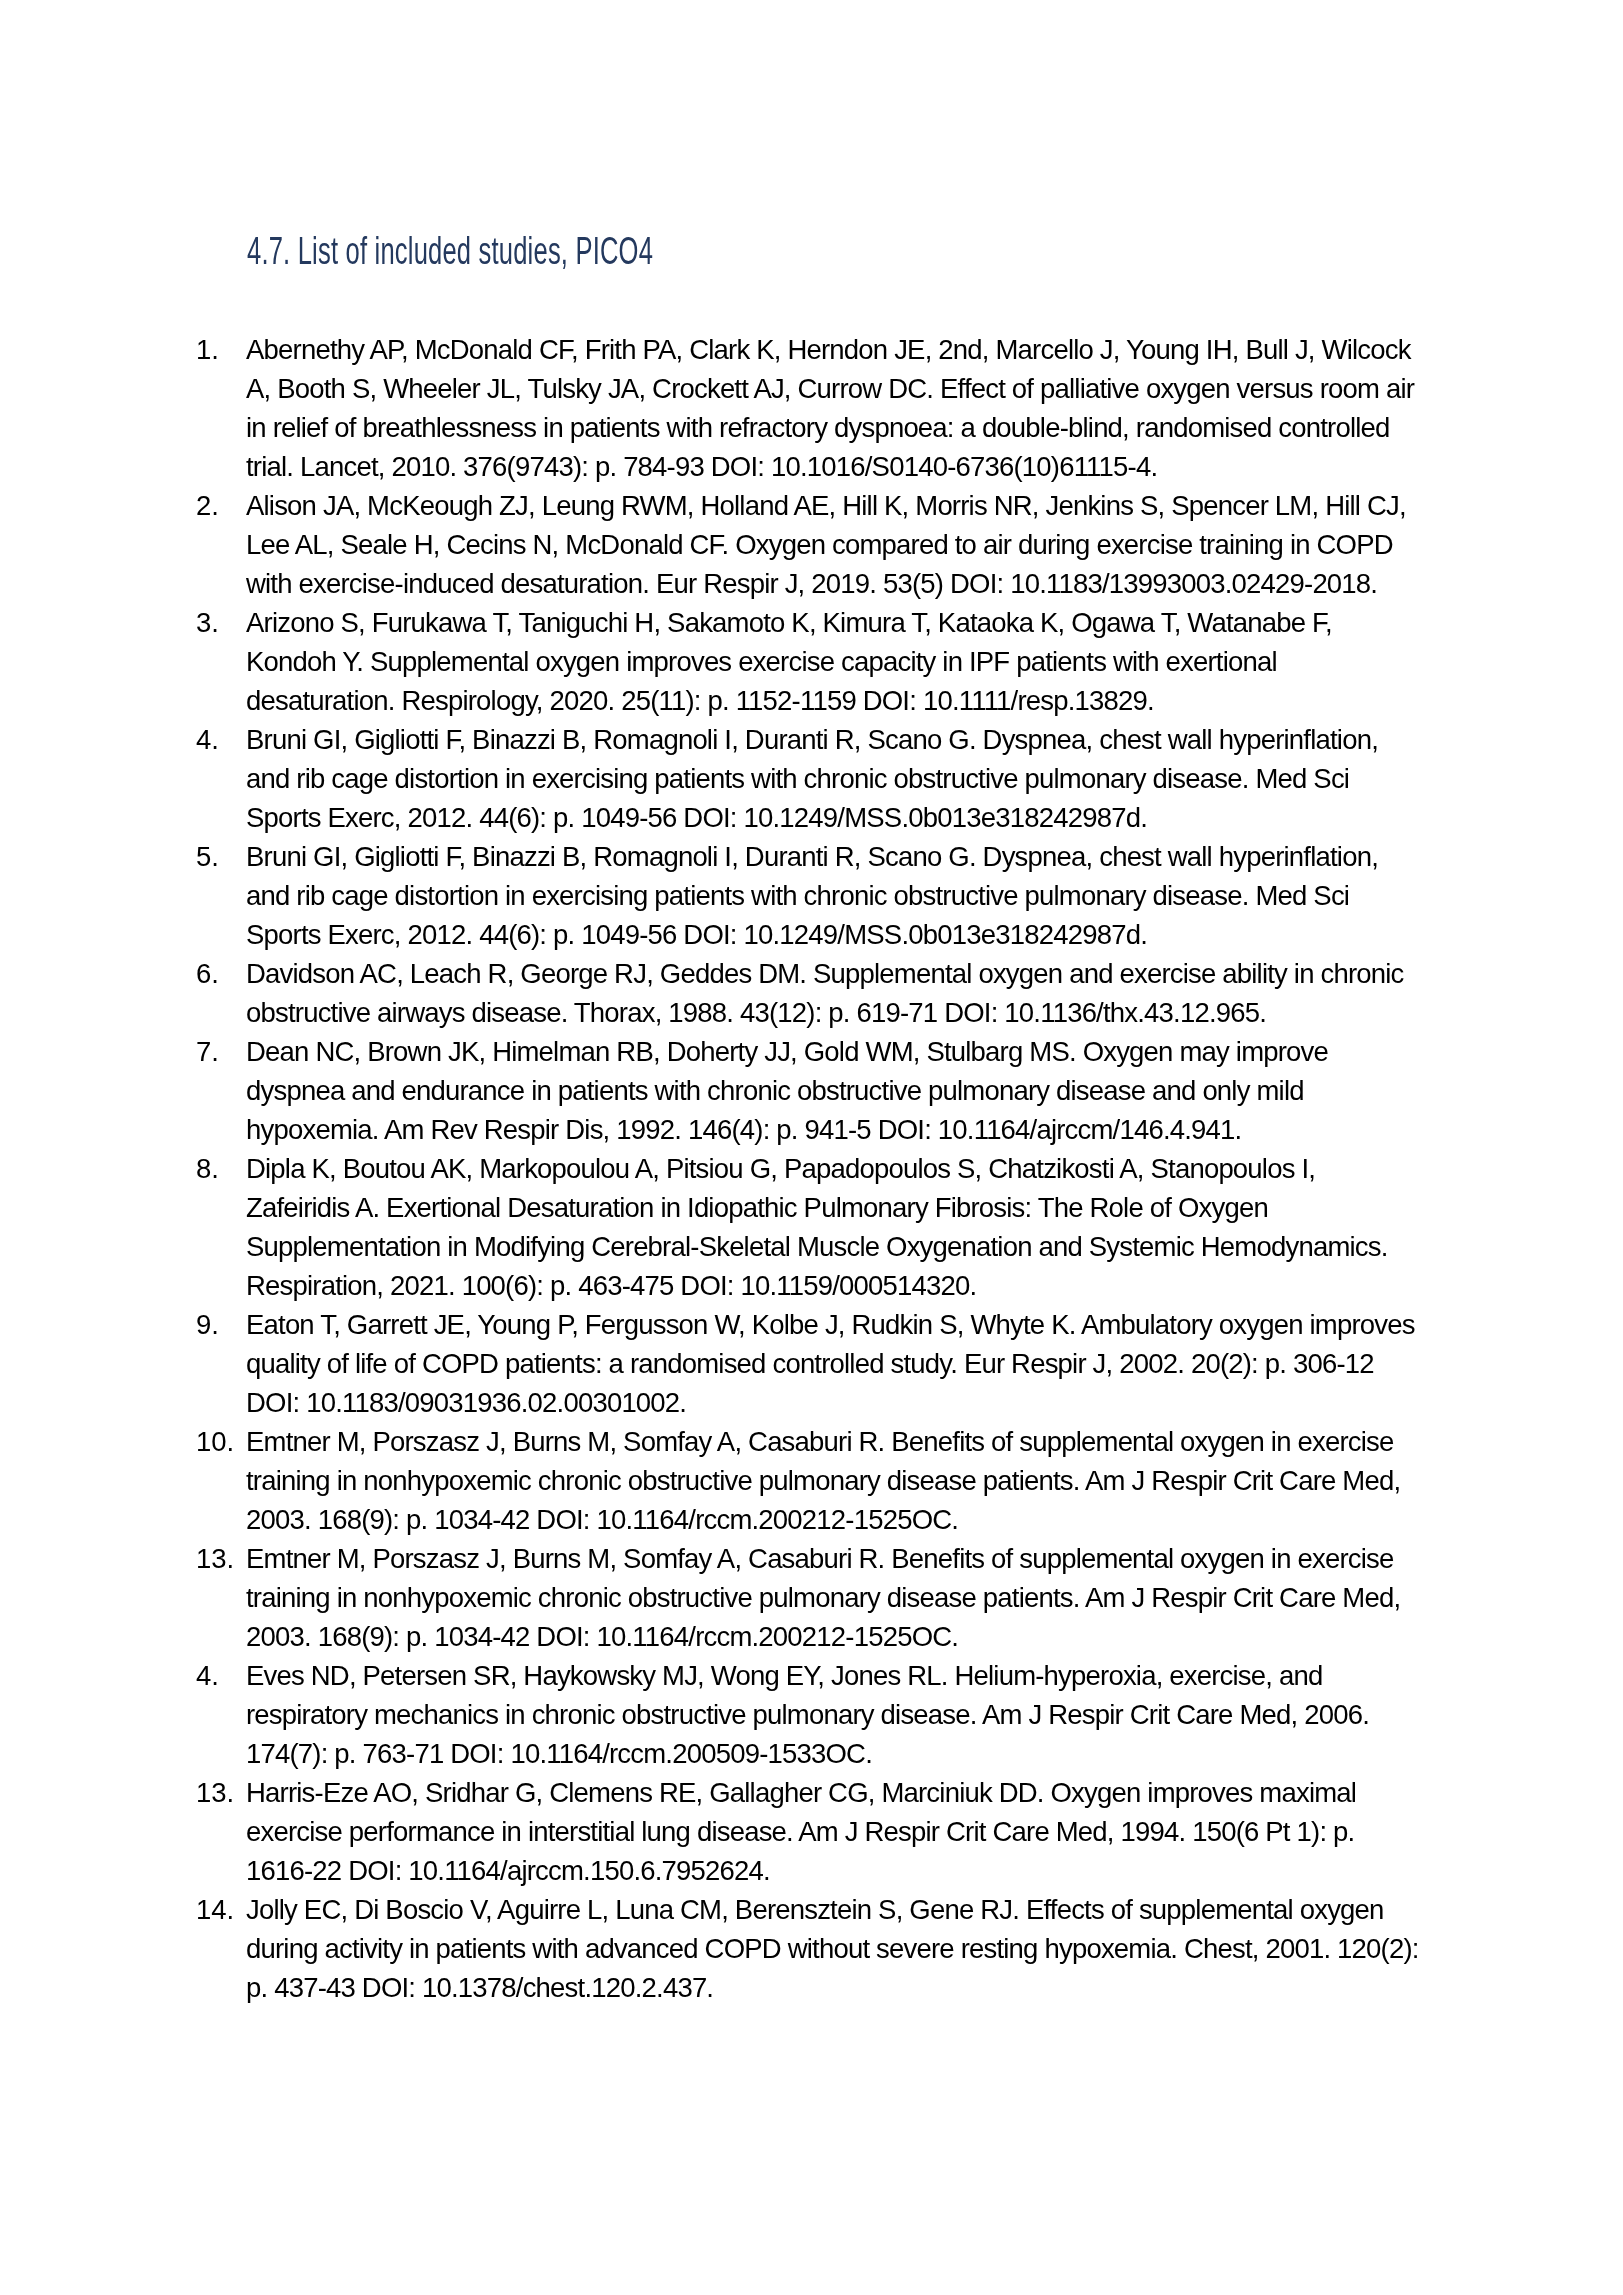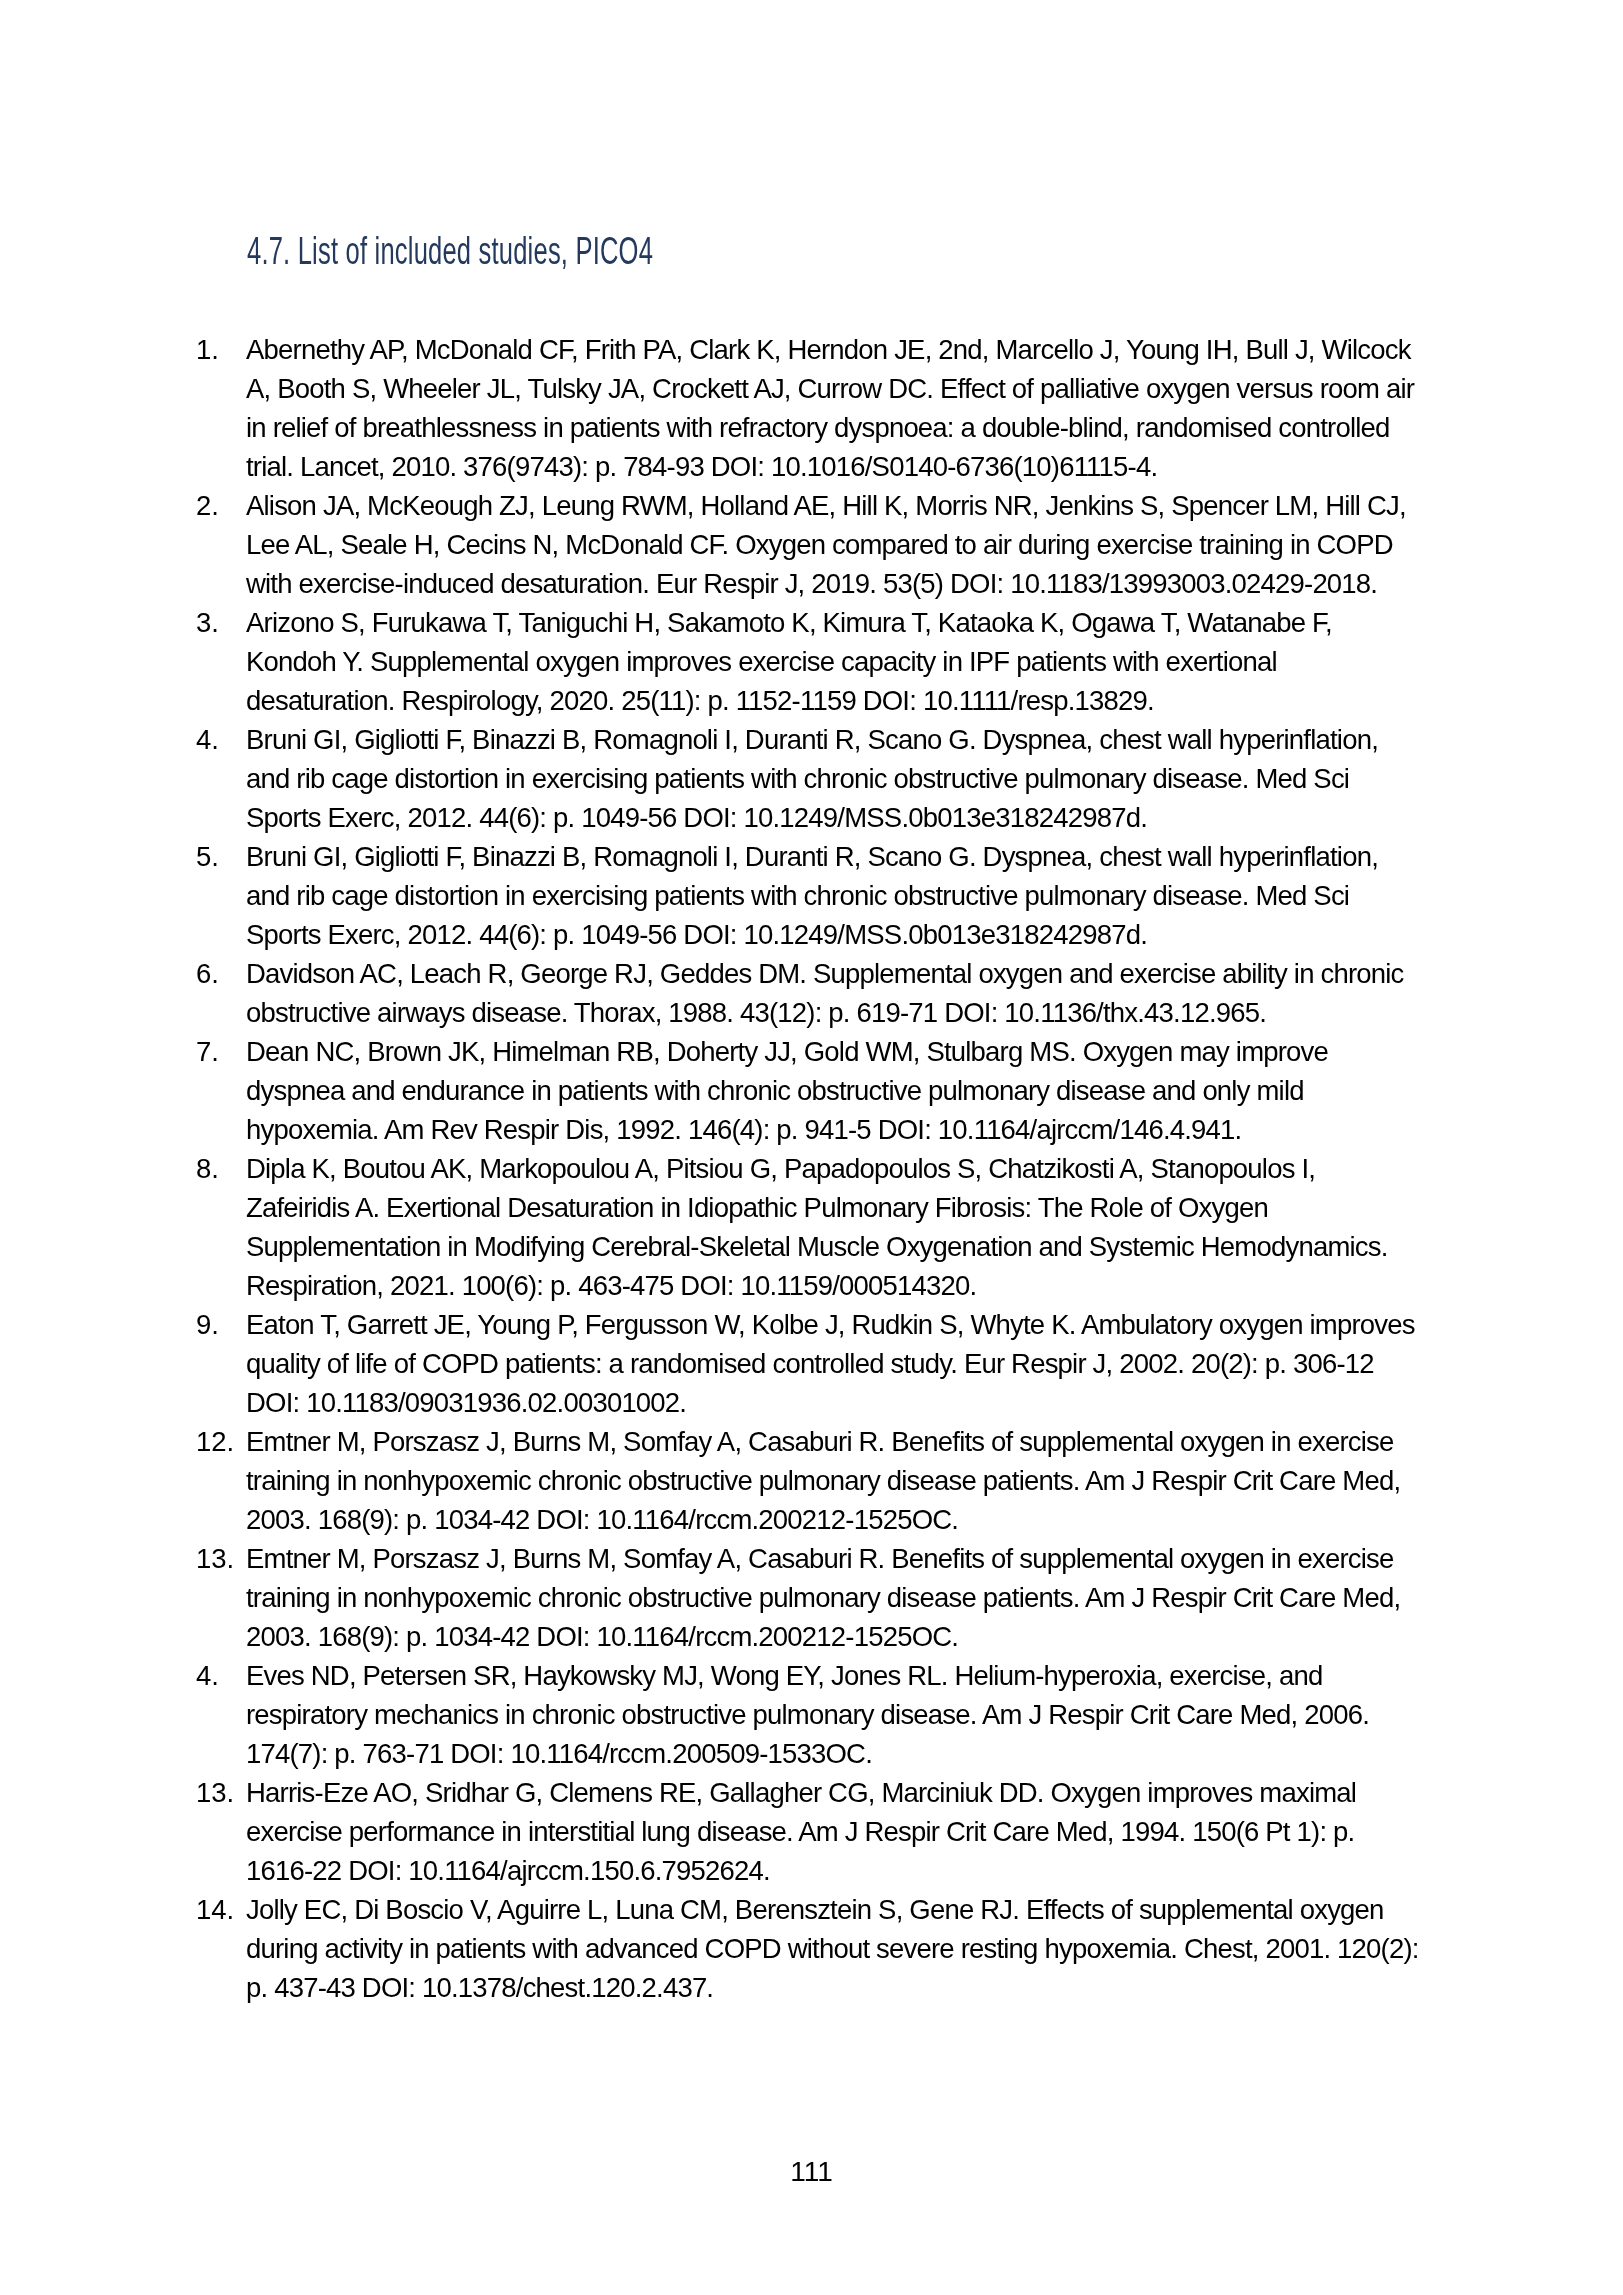--- a/index.html
+++ b/index.html
@@ -94,37 +94,36 @@
     </li>
     <li>
       <span class="ref-num">8.</span>
       <span class="ref-text">Dipla K, Boutou AK, Markopoulou A, Pitsiou G, Papadopoulos S, Chatzikosti A, Stanopoulos I, Zafeiridis A. Exertional Desaturation in Idiopathic Pulmonary Fibrosis: The Role of Oxygen Supplementation in Modifying Cerebral-Skeletal Muscle Oxygenation and Systemic Hemodynamics. Respiration, 2021. 100(6): p. 463-475 DOI: 10.1159/000514320.</span>
     </li>
     <li>
       <span class="ref-num">9.</span>
       <span class="ref-text">Eaton T, Garrett JE, Young P, Fergusson W, Kolbe J, Rudkin S, Whyte K. Ambulatory oxygen improves quality of life of COPD patients: a randomised controlled study. Eur Respir J, 2002. 20(2): p. 306-12 DOI: 10.1183/09031936.02.00301002.</span>
     </li>
     <li>
-      <span class="ref-num">12.</span>
+      <span class="ref-num">10.</span>
       <span class="ref-text">Emtner M, Porszasz J, Burns M, Somfay A, Casaburi R. Benefits of supplemental oxygen in exercise training in nonhypoxemic chronic obstructive pulmonary disease patients. Am J Respir Crit Care Med, 2003. 168(9): p. 1034-42 DOI: 10.1164/rccm.200212-1525OC.</span>
     </li>
     <li>
       <span class="ref-num">13.</span>
       <span class="ref-text">Emtner M, Porszasz J, Burns M, Somfay A, Casaburi R. Benefits of supplemental oxygen in exercise training in nonhypoxemic chronic obstructive pulmonary disease patients. Am J Respir Crit Care Med, 2003. 168(9): p. 1034-42 DOI: 10.1164/rccm.200212-1525OC.</span>
     </li>
     <li>
       <span class="ref-num">4.</span>
       <span class="ref-text">Eves ND, Petersen SR, Haykowsky MJ, Wong EY, Jones RL. Helium-hyperoxia, exercise, and respiratory mechanics in chronic obstructive pulmonary disease. Am J Respir Crit Care Med, 2006. 174(7): p. 763-71 DOI: 10.1164/rccm.200509-1533OC.</span>
     </li>
     <li>
       <span class="ref-num">13.</span>
       <span class="ref-text">Harris-Eze AO, Sridhar G, Clemens RE, Gallagher CG, Marciniuk DD. Oxygen improves maximal exercise performance in interstitial lung disease. Am J Respir Crit Care Med, 1994. 150(6 Pt 1): p. 1616-22 DOI: 10.1164/ajrccm.150.6.7952624.</span>
     </li>
     <li>
       <span class="ref-num">14.</span>
       <span class="ref-text">Jolly EC, Di Boscio V, Aguirre L, Luna CM, Berensztein S, Gene RJ. Effects of supplemental oxygen during activity in patients with advanced COPD without severe resting hypoxemia. Chest, 2001. 120(2): p. 437-43 DOI: 10.1378/chest.120.2.437.</span>
     </li>
   </ol>
 
-  <div class="page-number">111</div>
 
 </div>
 
 
 </body></html>

